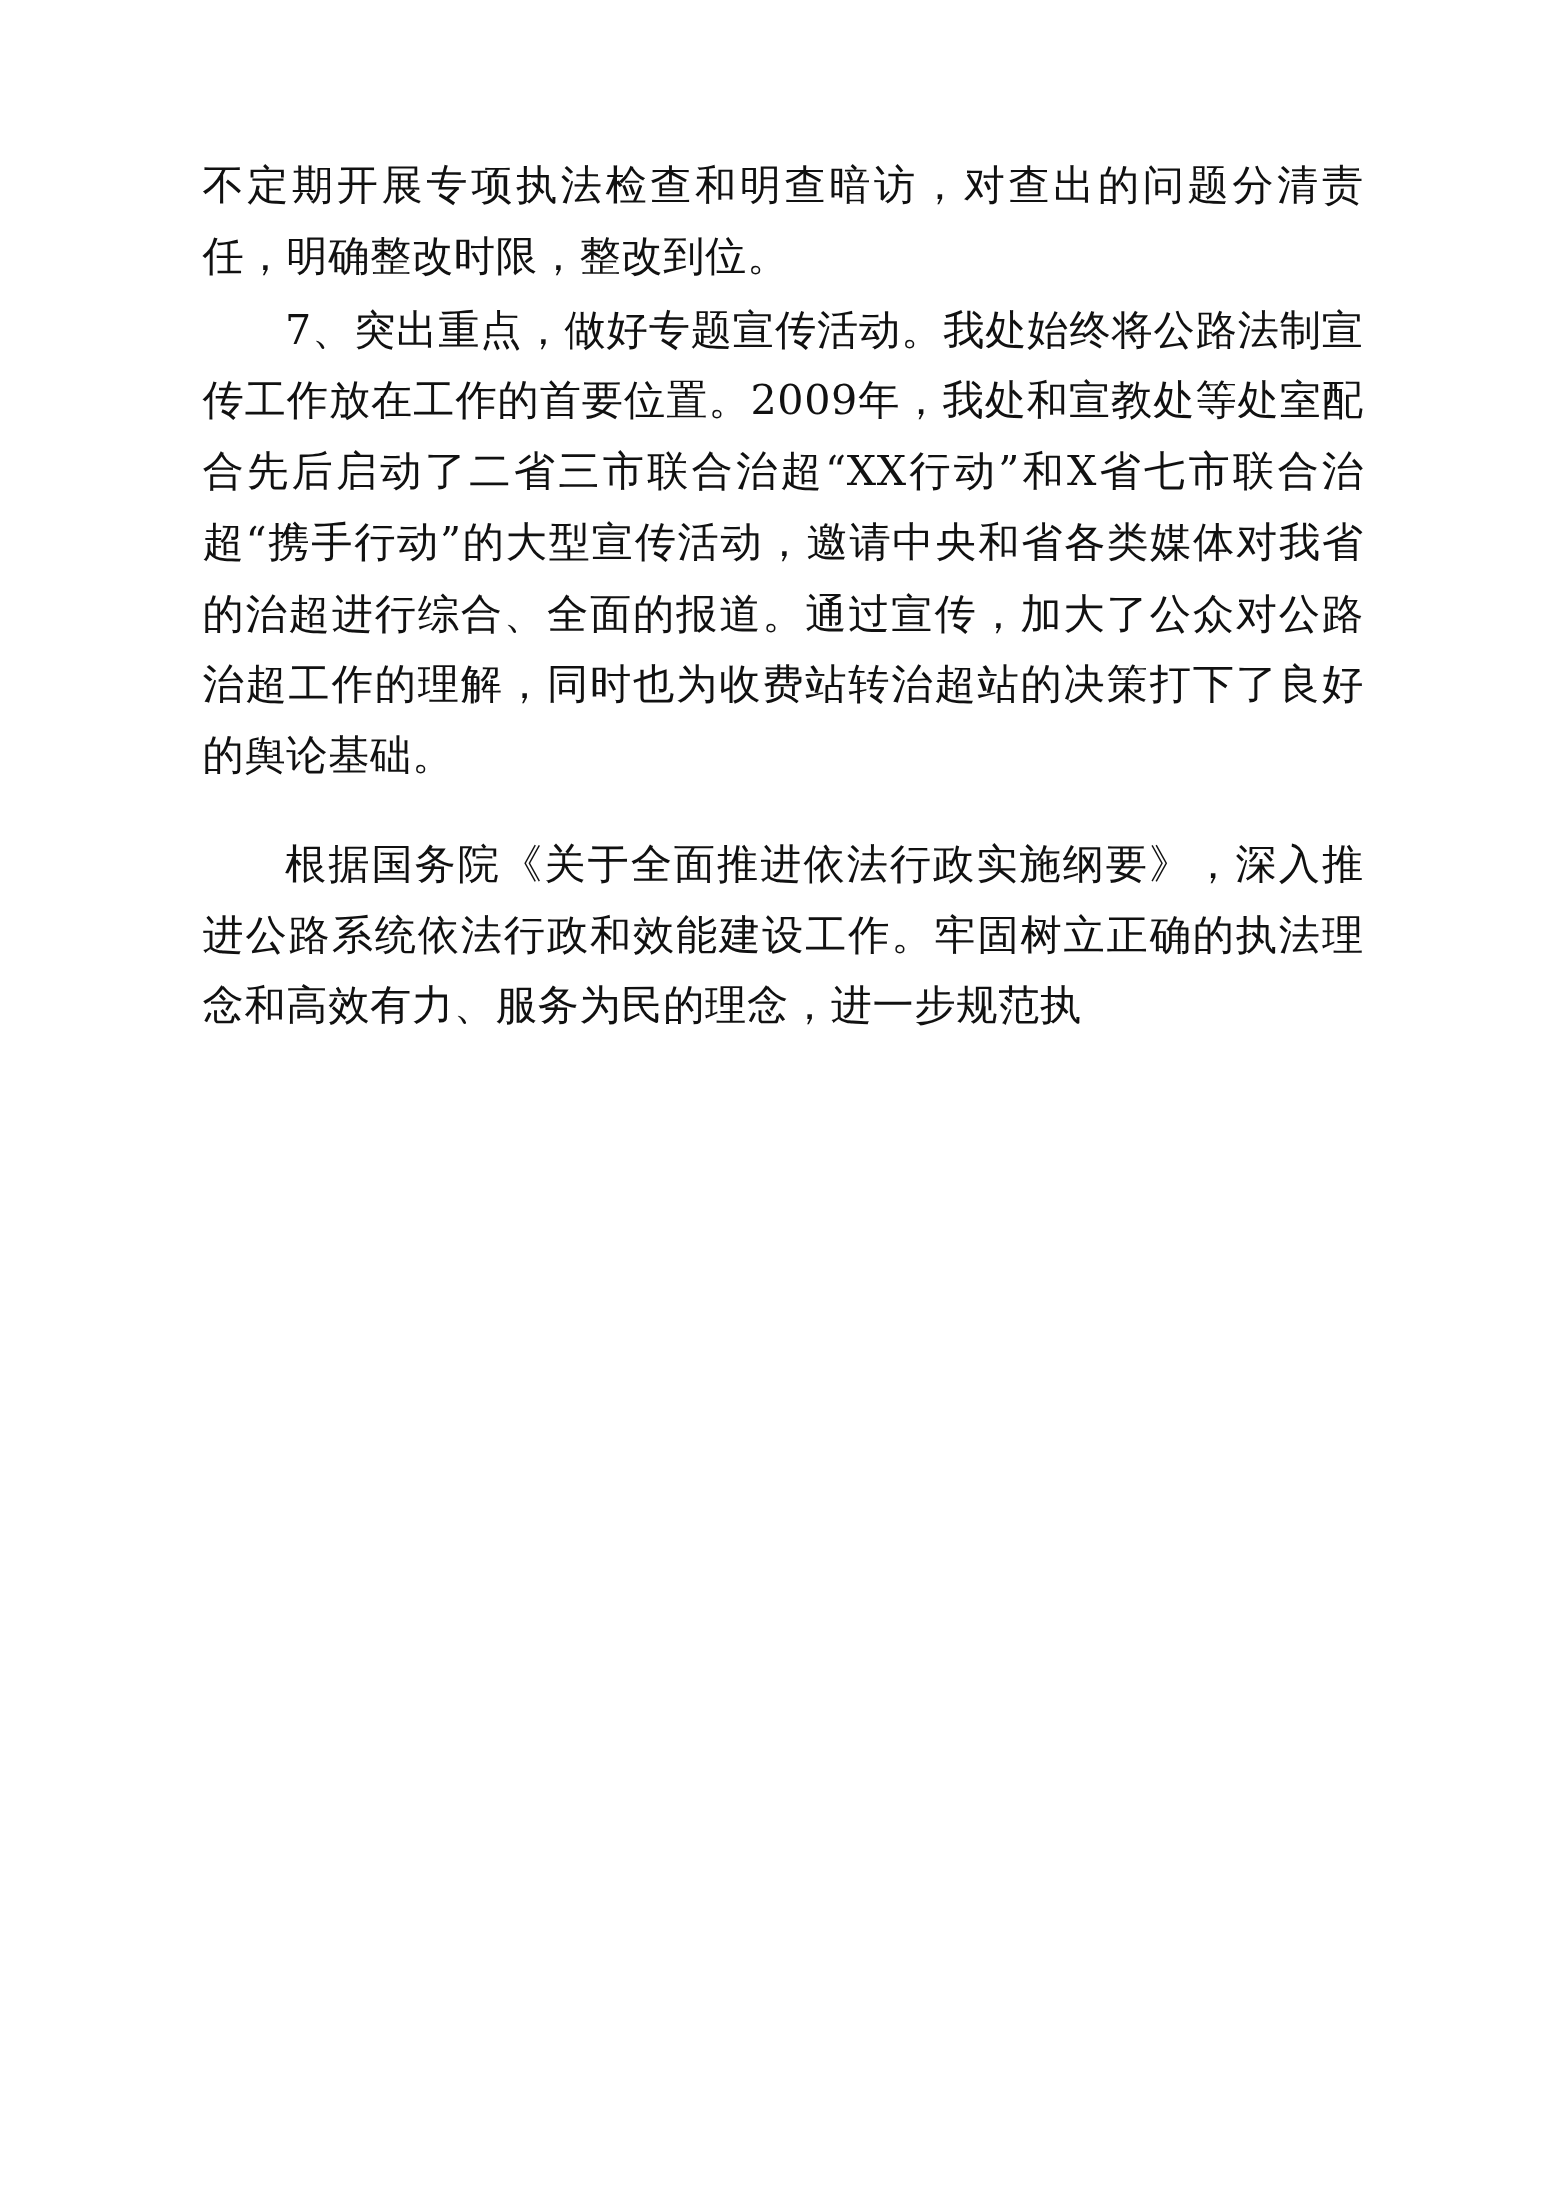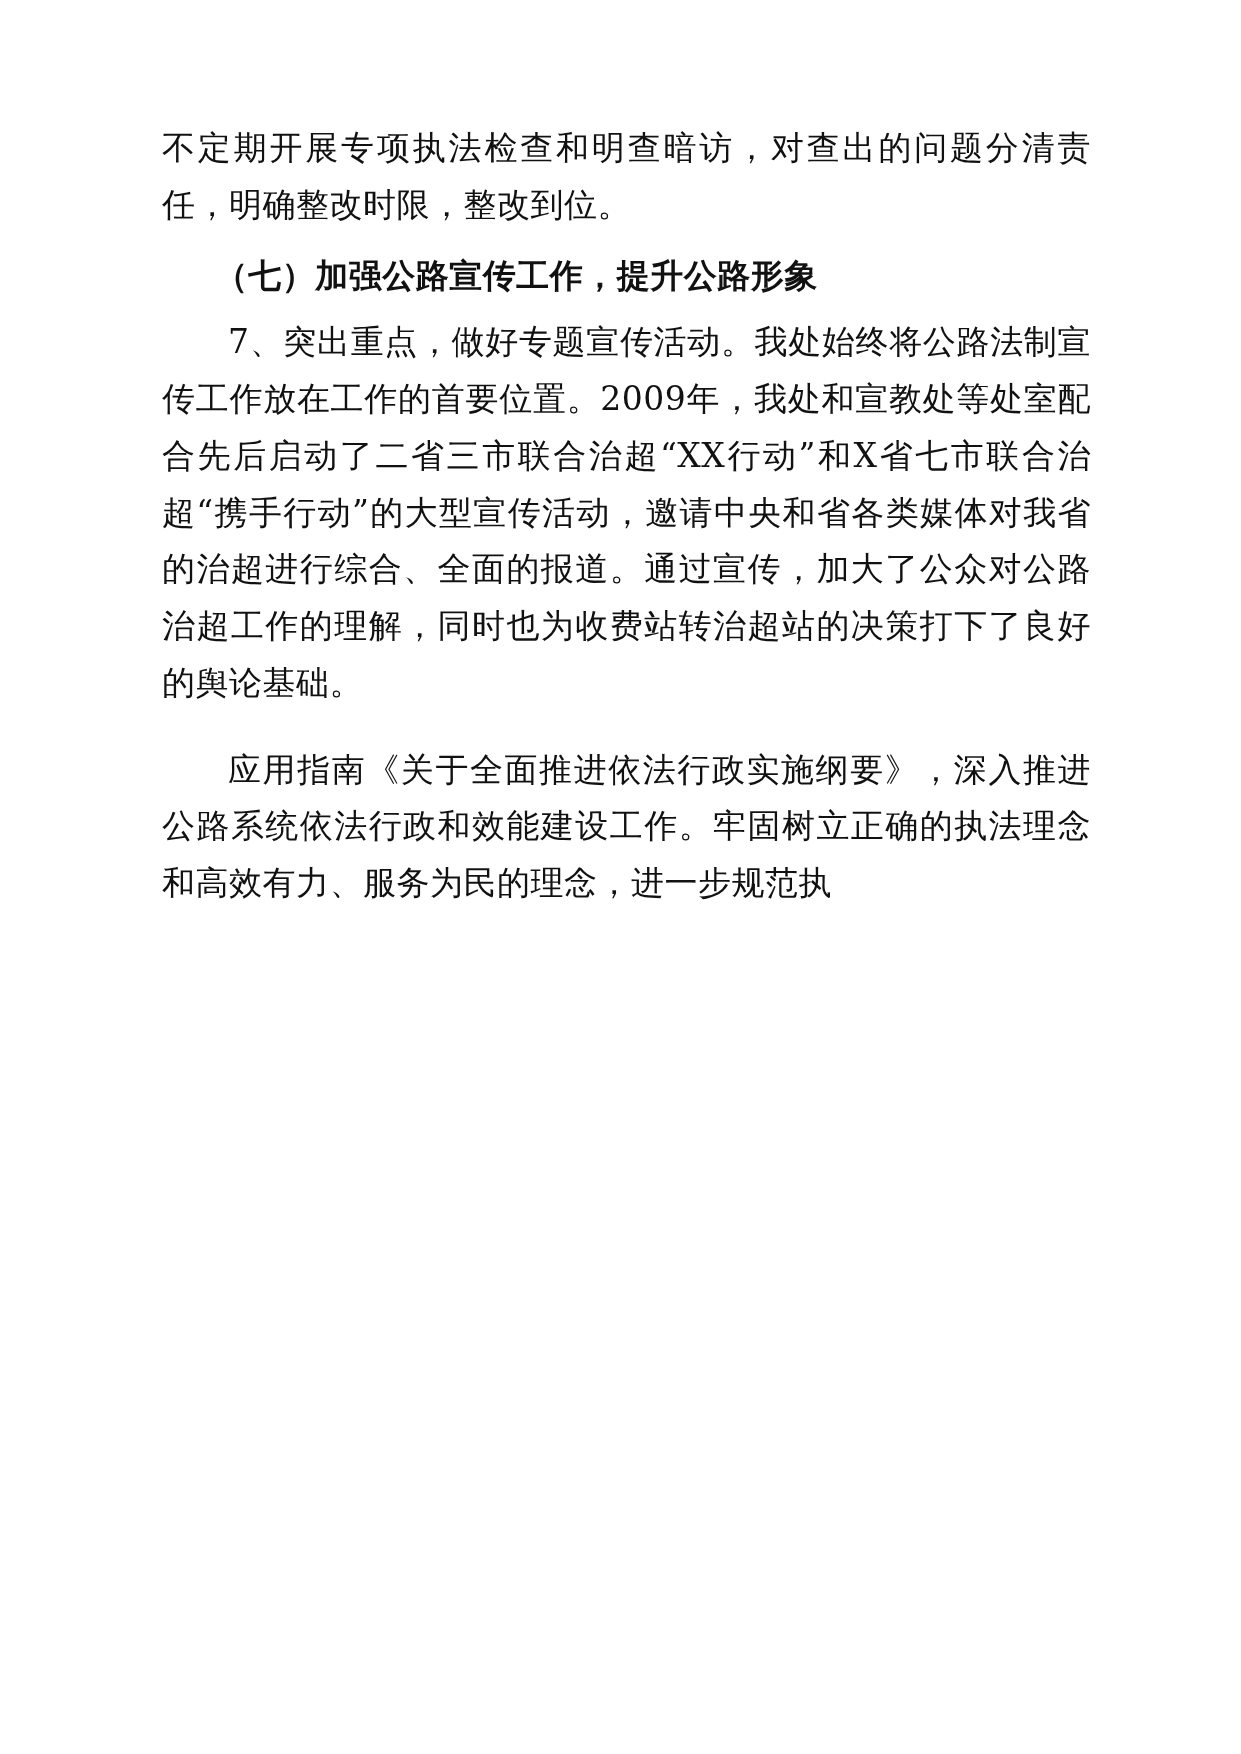--- a/index.html
+++ b/index.html
@@ -51,26 +51,25 @@
   .spacer-md { height: 18px; }
 </style>
 </head>
 <body>
 
 <div class="page">
   <div class="doc-body">
 
     <p class="para continue">不定期开展专项执法检查和明查暗访，对查出的问题分清责任，明确整改时限，整改到位。</p>
 
-    <h2 class="heading center-ish">（七）加强公路宣传工作，提升公路形象</h2>
 
     <p class="para">7、突出重点，做好专题宣传活动。我处始终将公路法制宣传工作放在工作的首要位置。2009年，我处和宣教处等处室配合先后启动了二省三市联合治超“XX行动”和X省七市联合治超“携手行动”的大型宣传活动，邀请中央和省各类媒体对我省的治超进行综合、全面的报道。通过宣传，加大了公众对公路治超工作的理解，同时也为收费站转治超站的决策打下了良好的舆论基础。</p>
 
     <div class="spacer-sm"></div>
 
 
     <div class="spacer-md"></div>
 
 
-    <p class="para">应用指南《关于全面推进依法行政实施纲要》，深入推进公路系统依法行政和效能建设工作。牢固树立正确的执法理念和高效有力、服务为民的理念，进一步规范执</p>
+    <p class="para">根据国务院《关于全面推进依法行政实施纲要》，深入推进公路系统依法行政和效能建设工作。牢固树立正确的执法理念和高效有力、服务为民的理念，进一步规范执</p>
 
   </div>
 </div>
 
 </body></html>

